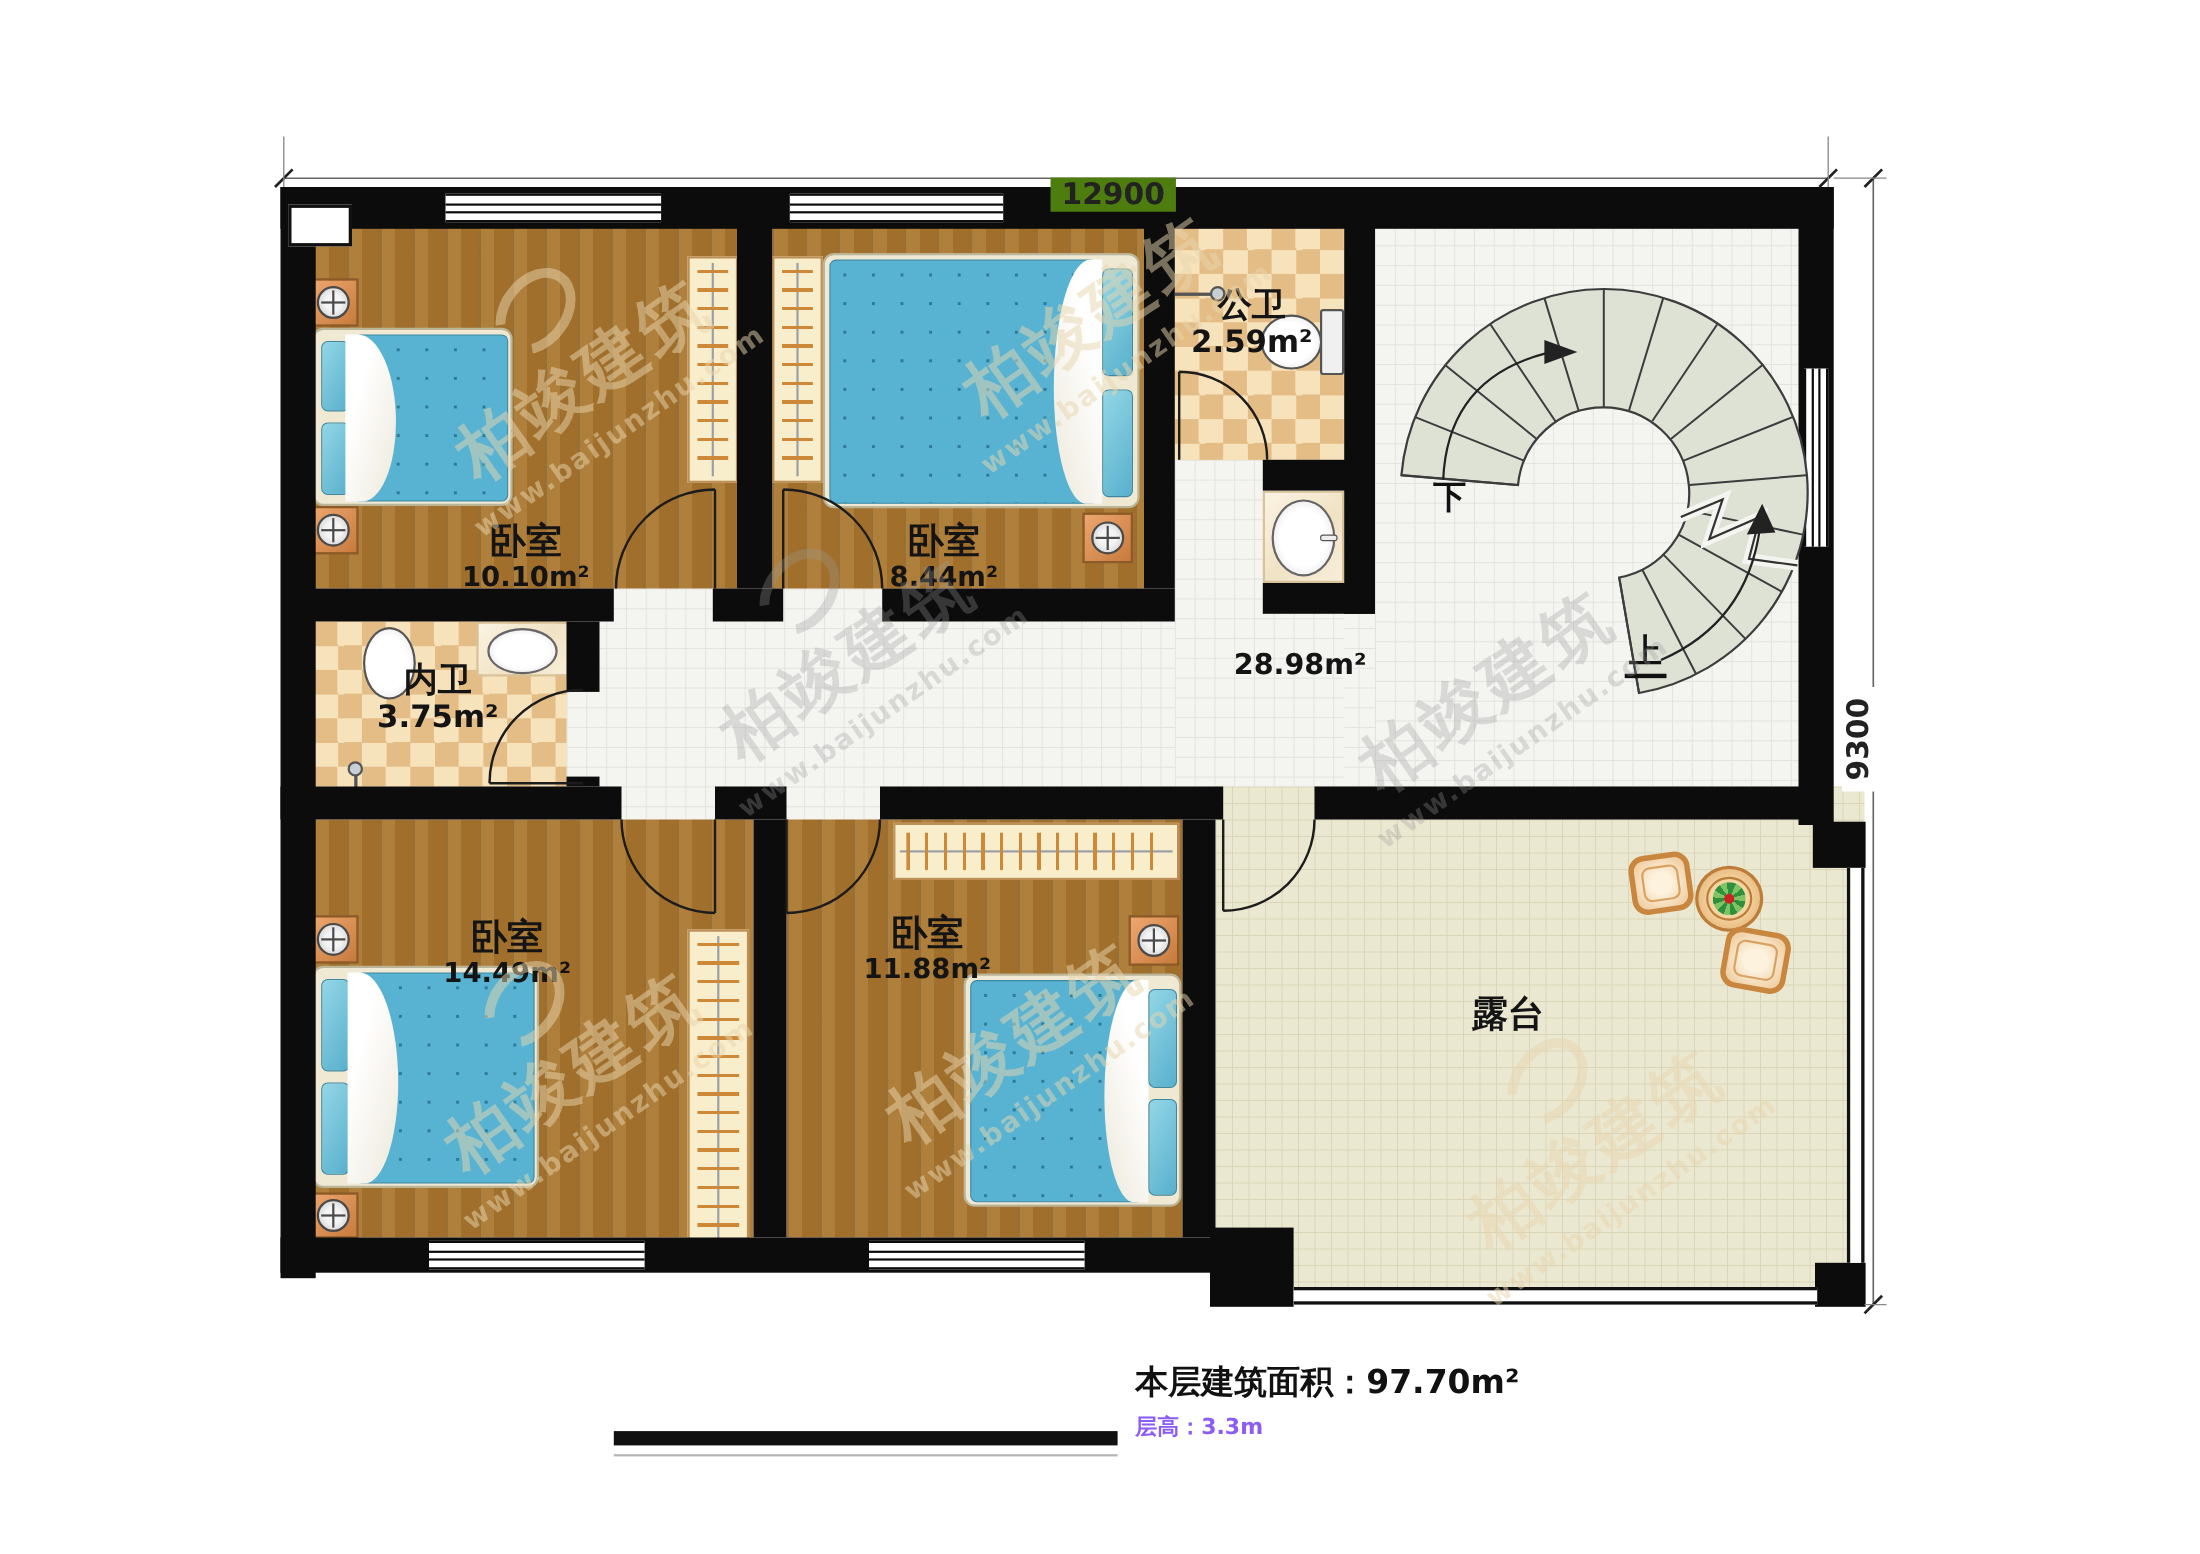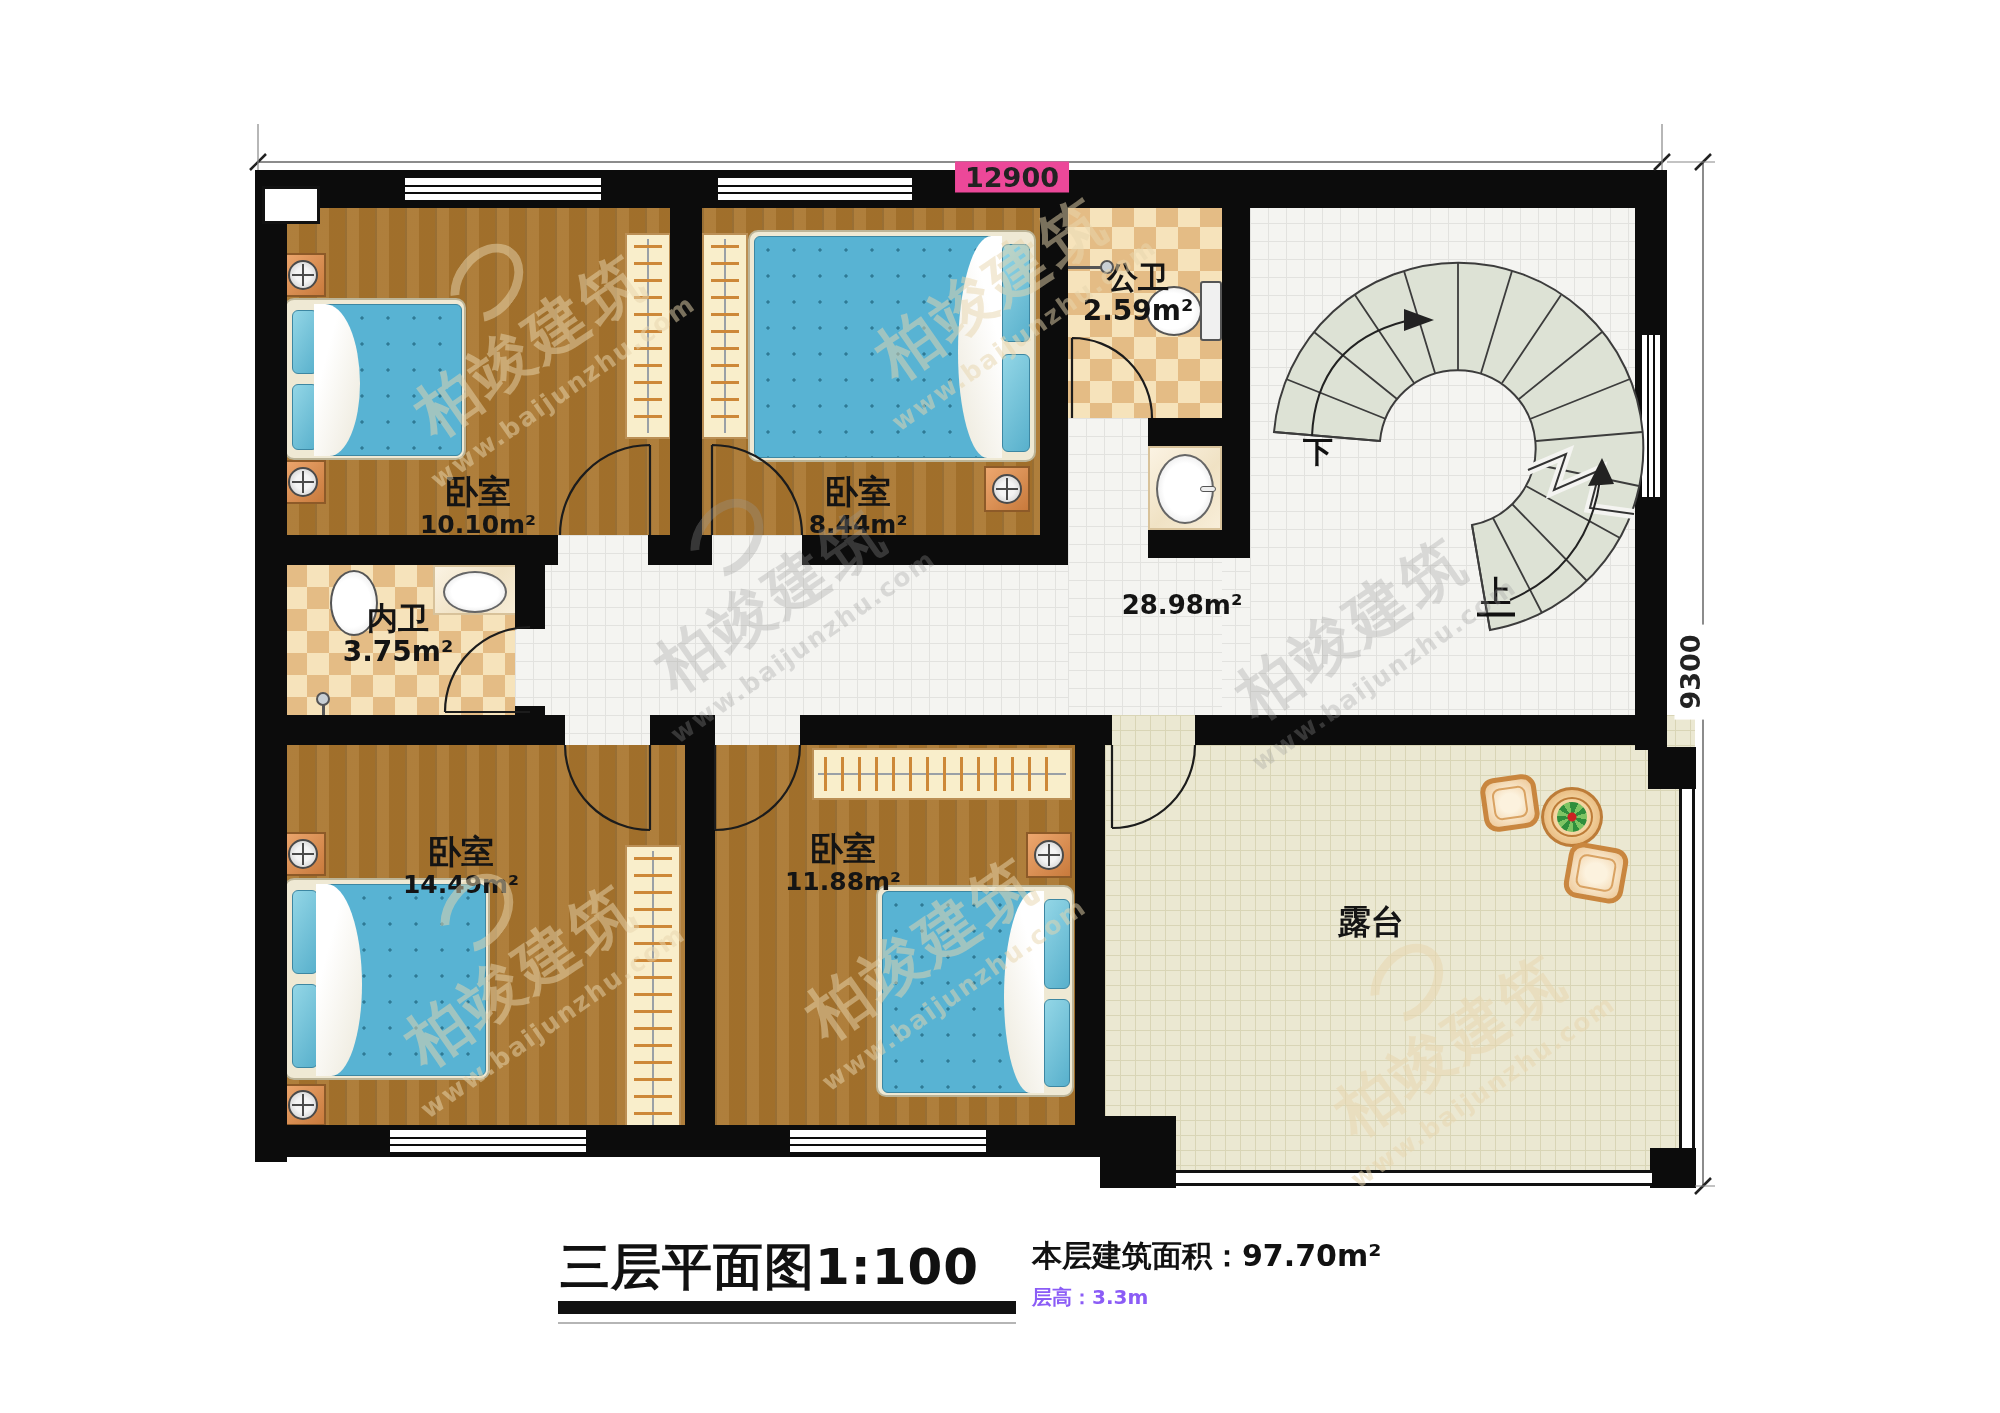--- a/index.html
+++ b/index.html
@@ -66,21 +66,21 @@
   
   .room-label{position:absolute;transform:translate(-50%,-50%);text-align:center;color:#141414;line-height:1.12;white-space:nowrap}
   .rname{font-size:33px;font-weight:700}
   .rarea{font-size:25px;font-weight:700}
   .room-label.small .rname{font-size:31px}
   .room-label.small .rarea{font-size:28px}
   .area-only{position:absolute;transform:translate(-50%,-50%);font-size:26px;font-weight:700;color:#141414;white-space:nowrap}
   .stair-label{position:absolute;transform:translate(-50%,-50%);font-size:30px;font-weight:700;color:#111}
   .stair-label.u{border-bottom:4px solid #111;padding:0 4px}
   
-  .dim-top{position:absolute;left:1012px;top:177px;transform:translate(-50%,-50%);font-size:27px;font-weight:700;background:#ec4899;padding:0 10px;color:#222}
+  .dim-top{position:absolute;left:1012px;top:177px;transform:translate(-50%,-50%);font-size:27px;font-weight:700;background:#4d7c0f;padding:0 10px;color:#222}
   .dim-right{position:absolute;left:1690px;top:672px;transform:translate(-50%,-50%) rotate(-90deg);font-size:27px;font-weight:700;background:#fff;padding:0 10px;color:#222}
   .plan-title{position:absolute;left:560px;top:1234px;font-size:50px;font-weight:700;color:#111;letter-spacing:1px}
   .title-bar{position:absolute;left:558px;top:1301px;width:458px;height:13px;background:#111}
   .title-underline{position:absolute;left:558px;top:1322px;width:458px;height:2px;background:#b5b5b5}
   .stat1{position:absolute;left:1032px;top:1236px;font-size:30px;color:#111;font-weight:600}
   .stat2{position:absolute;left:1032px;top:1284px;font-size:20px;color:#8b5cf6;font-weight:600}
   
   .wm{position:absolute;transform:translate(-50%,-50%) rotate(-35deg);text-align:center;font-weight:700;pointer-events:none}
   .wm.cream{color:#e8d6ae;opacity:.5}
   .wm.gray{color:#9a9a9a;opacity:.3}
@@ -296,19 +296,18 @@
     <div class="wm-url">www.baijunzhu.com</div>
   </div>
   <div class="wm cream" style="left:1440px;top:1030px">
     <div class="wm-logo"></div>
     <div class="wm-brand">柏竣建筑</div>
     <div class="wm-url">www.baijunzhu.com</div>
   </div>
 
   <div class="dim-top">12900</div>
   <div class="dim-right">9300</div>
-  <div class="plan-title">三层平面图1:100</div>
   <div class="title-bar"></div>
   <div class="title-underline"></div>
   <div class="stat1">本层建筑面积：97.70m²</div>
   <div class="stat2">层高：3.3m</div>
 
 </div>
 
 </body></html>

